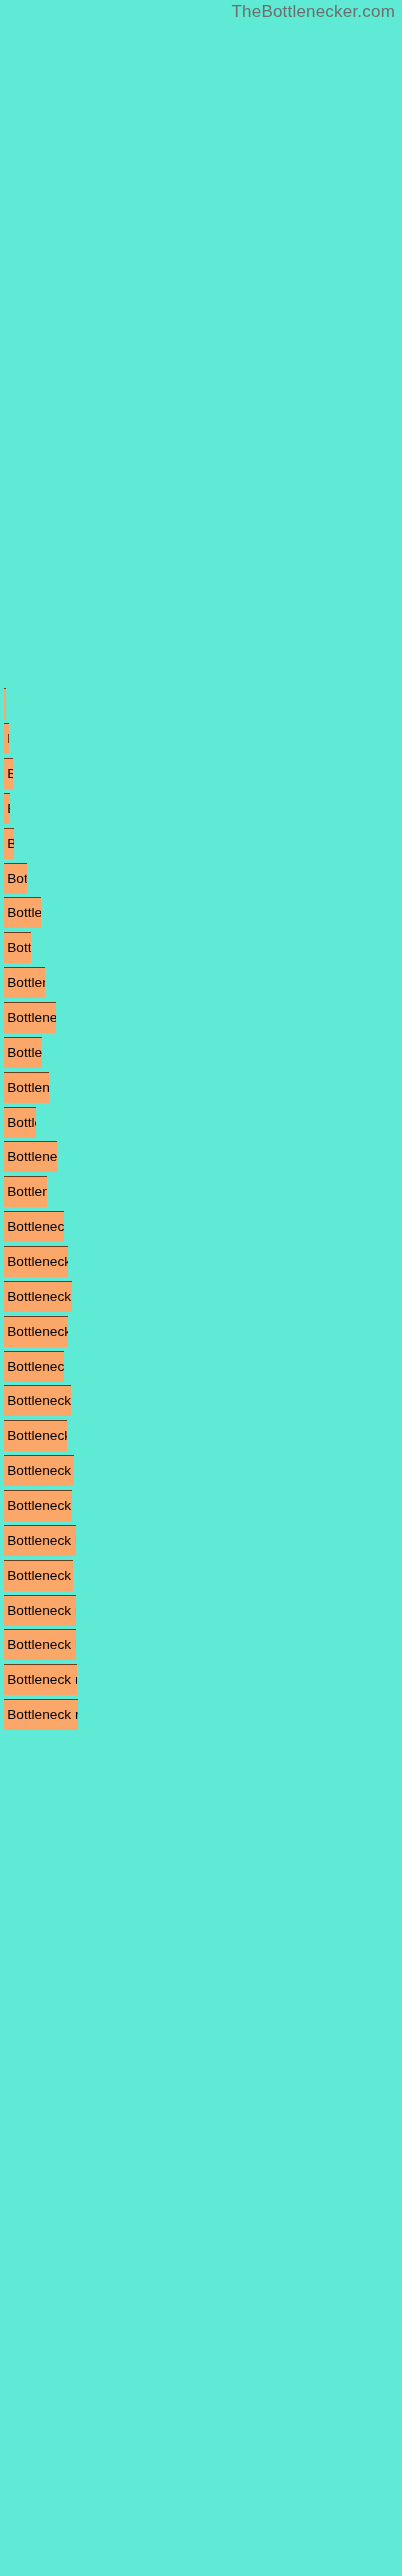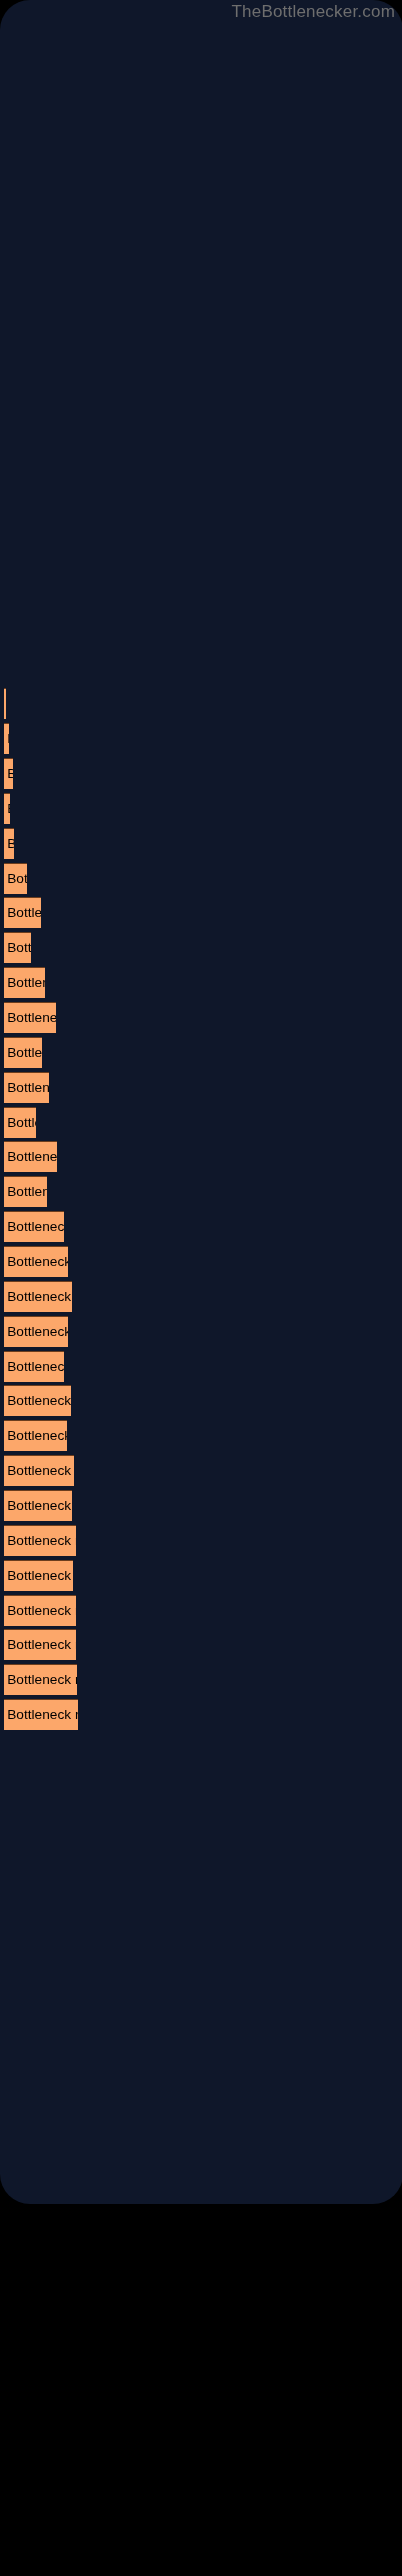--- a/index.html
+++ b/index.html
@@ -12,23 +12,22 @@
     height: 2576px;
     position: relative;
     overflow: hidden;
     font-family: "Liberation Sans", sans-serif;
   }
   #chart-root {
     position: absolute;
     left: 0;
     top: 0;
     width: 403px;
-    height: 2204px;
-    background: #0f172a;
-    border-radius: 30px;
+    height: 2576px;
+    background: #5eead4;
   }
   #watermark {
     position: absolute;
     right: 8px;
     top: 1.6px;
     color: #6e6e6e;
     font-size: 17px;
     font-family: "Liberation Sans", sans-serif;
     letter-spacing: 0.2px;
     white-space: nowrap;

